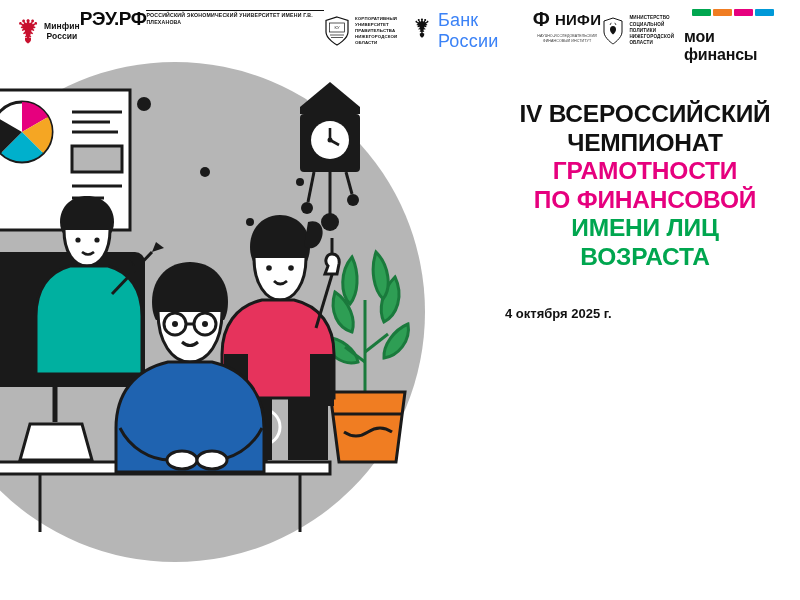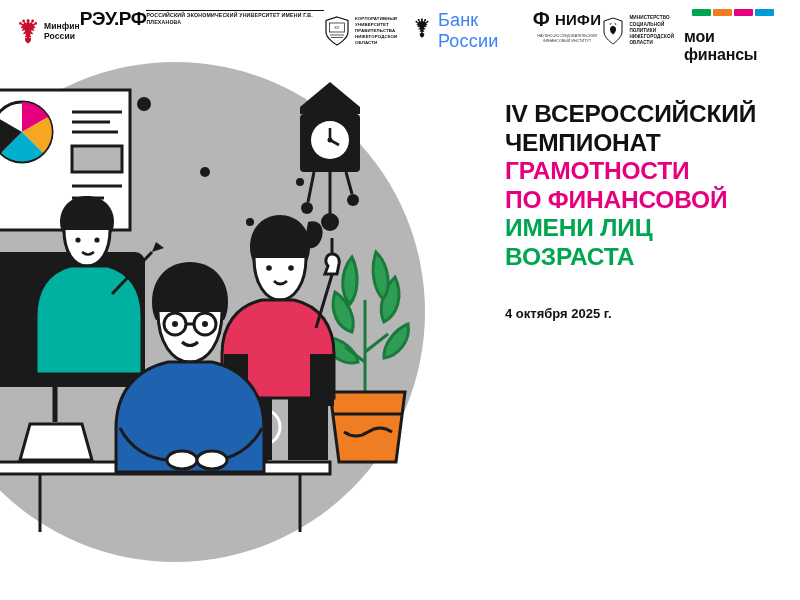--- a/index.html
+++ b/index.html
@@ -36,21 +36,21 @@
   .logo {
     display: flex;
     align-items: center;
     height: 44px;
   }
   .logo-sep {
     flex: 1 1 auto;
   }
 
   
-  .logo-minfin { gap: 6px; }
+  .logo-minfin { gap: 6px; text-align: center; }
   .minfin-emblem {
     width: 20px; height: 26px;
     position: relative;
   }
   .minfin-emblem .eagle {
     position: absolute; left: 0; top: 0;
     width: 20px; height: 26px;
   }
   .minfin-text {
     font-size: 8.5px;
@@ -178,20 +178,21 @@
     font-weight: 400;
     margin-bottom: 11px;
     letter-spacing: .1px;
   }
   .headline {
     font-size: 24.5px;
     line-height: 28.5px;
     font-weight: 700;
     letter-spacing: -.2px;
     margin: 0;
+    text-align: center;
   }
   .h-black { color: #111111; display: block; }
   .h-pink  { color: #e6007e; display: block; }
   .h-green { color: #00a64f; display: block; }
   .footer-info {
     margin-top: 34px;
     font-size: 13px;
     line-height: 18px;
     font-weight: 700;
     color: #111;

